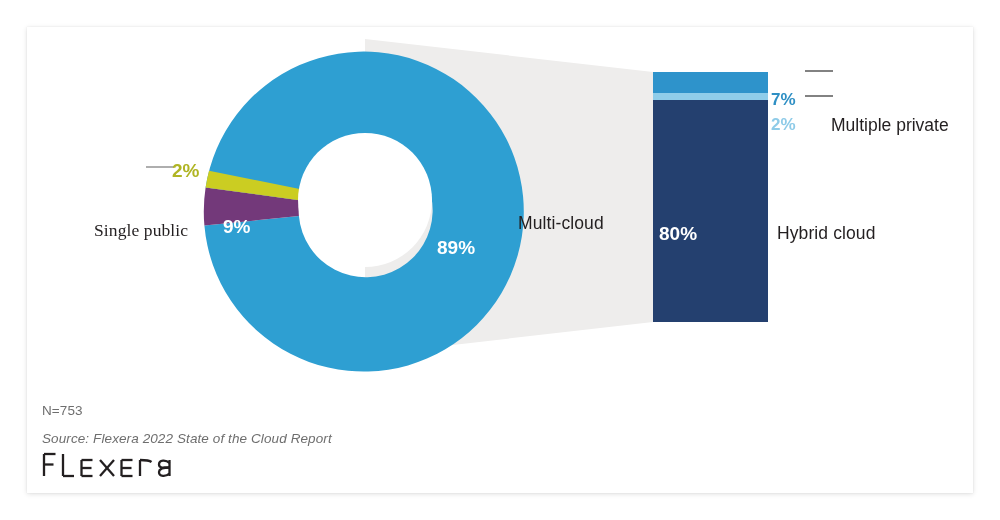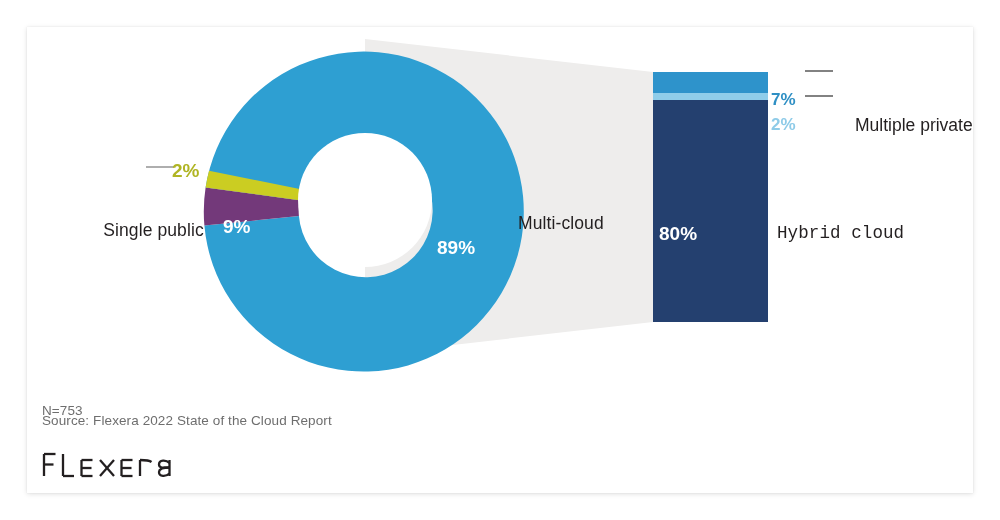--- a/index.html
+++ b/index.html
@@ -65,24 +65,25 @@
 
   .label-single-private {
     left: 55px;
     top: 111px;
     width: 92px;
     text-align: right;
     line-height: 1.28;
     white-space: normal;
   }
   .label-single-public {
-    left: 60px;
+    left: 67px;
     top: 193px;
     width: 133px;
-    text-align: center;
+    text-align: left;
+    font-family: Liberation Serif, serif;
   }
   .pct-2-left {
     position: absolute;
     left: 145px;
     top: 133px;
     font-weight: bold;
     font-size: 19px;
     color: #b0b524;
     white-space: nowrap;
   }
@@ -90,52 +91,51 @@
   .pct-89 { left: 410px; top: 184px; margin-top: 26px; }
   .pct-80 { left: 632px; top: 196px; }
 
   .label-multicloud {
     left: 491px;
     top: 186px;
   }
   .label-hybrid {
     left: 750px;
     top: 196px;
-    font-family: Liberation Mono, monospace;
   }
 
   .legend-pct {
     position: absolute;
     font-weight: bold;
     font-size: 17px;
     white-space: nowrap;
   }
   .legend-pct-7 { left: 744px; top: 63px; color: #2e8fc4; }
   .legend-pct-2 { left: 744px; top: 88px; color: #8ecbe8; }
 
   .legend-text {
     position: absolute;
     font-size: 17.5px;
     color: #231f20;
     white-space: nowrap;
   }
   .legend-text-7 { left: 804px; top: 63px; }
-  .legend-text-2 { left: 804px; top: 88px; margin-left: 24px; }
+  .legend-text-2 { left: 804px; top: 88px; }
 
   
   .footnote {
     position: absolute;
     left: 15px;
     font-size: 13.5px;
     color: #6e6e6e;
     white-space: nowrap;
     letter-spacing: 0.1px;
   }
   .footnote-n { top: 364px; margin-top: 12px; }
-  .footnote-src { top: 386px; }
+  .footnote-src { top: 404px; font-style: italic; }
 
   .logo {
     position: absolute;
     left: 15px;
     top: 423px;
     width: 130px;
     height: 30px;
   }
 </style>
 </head>

